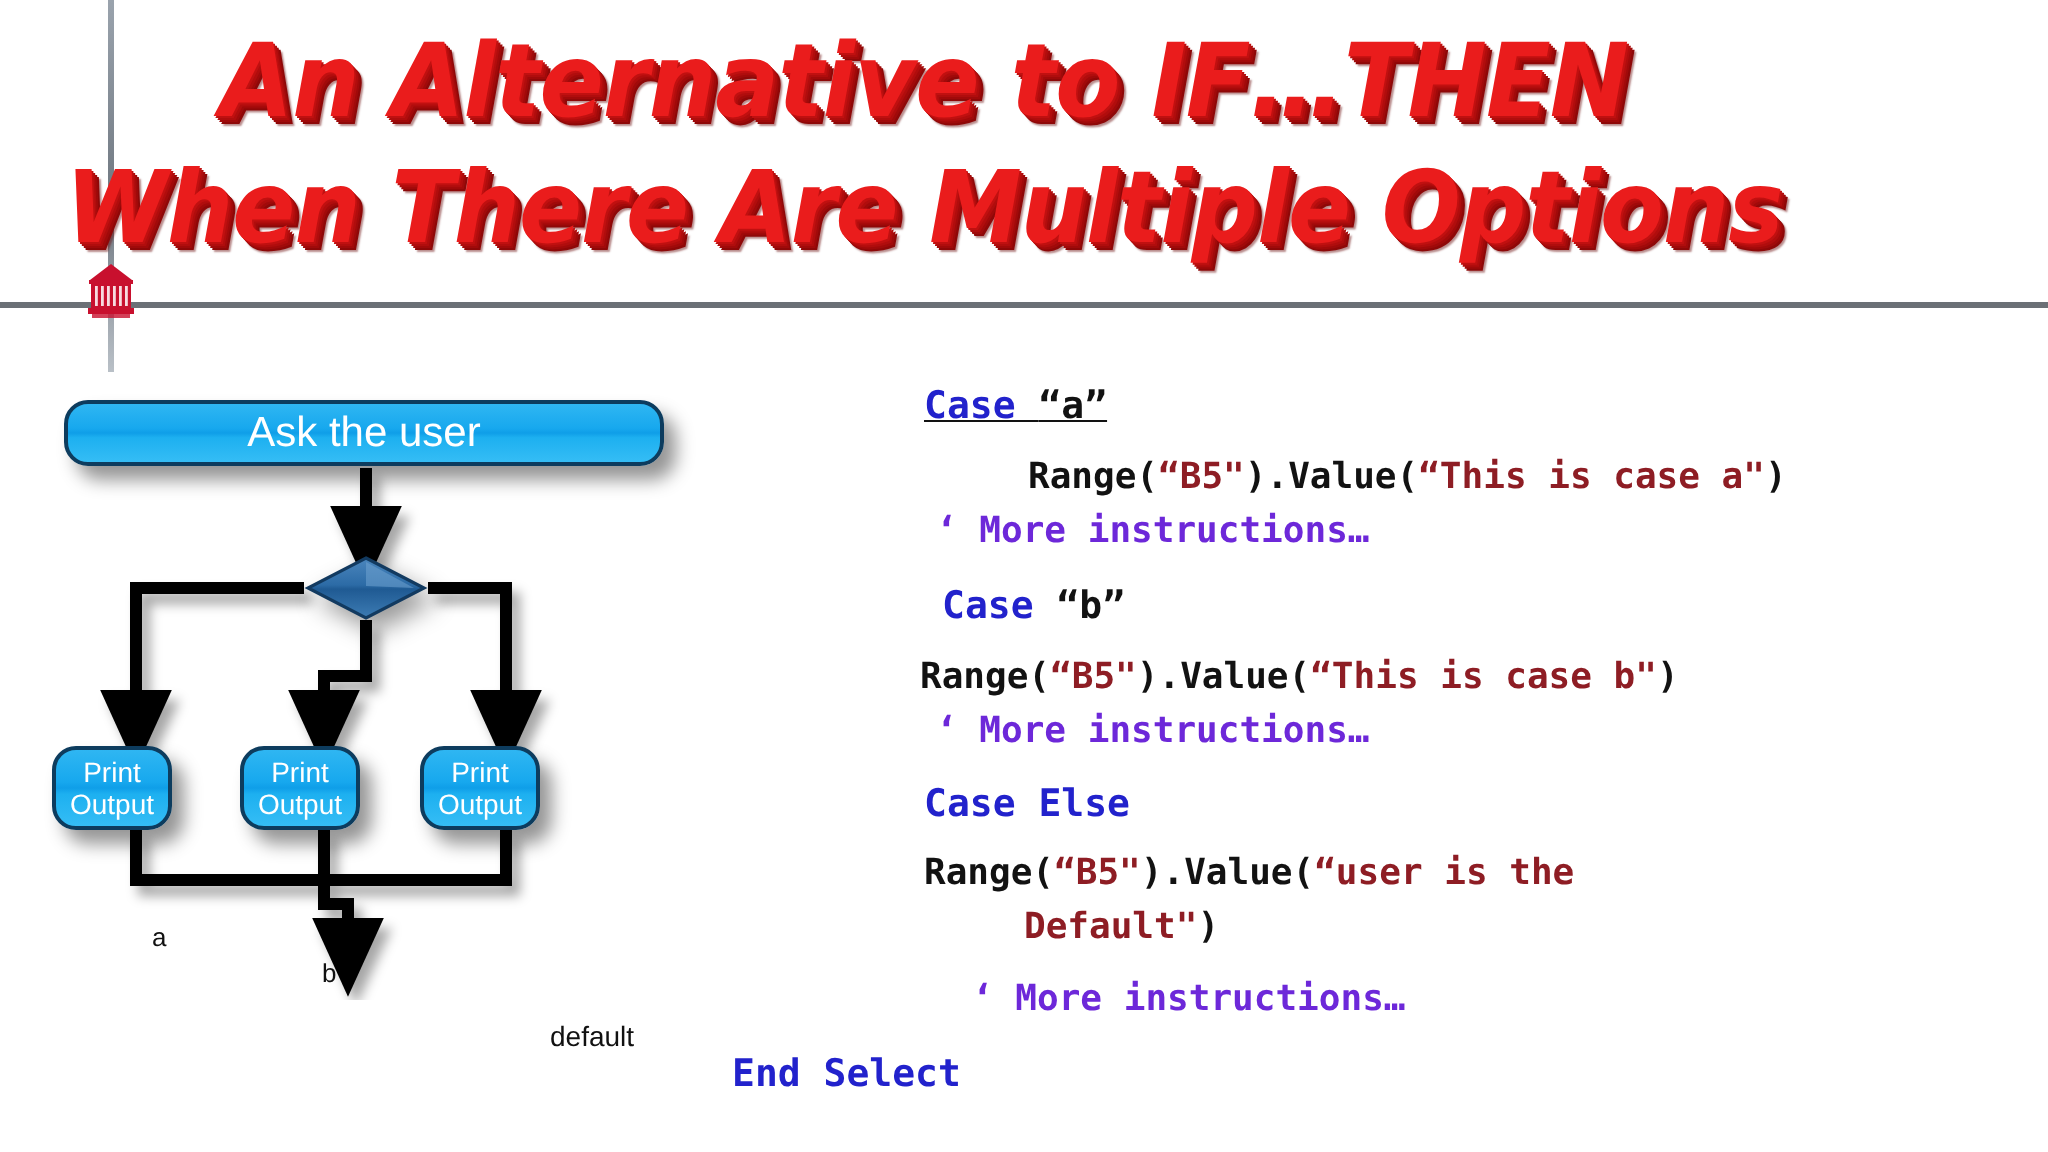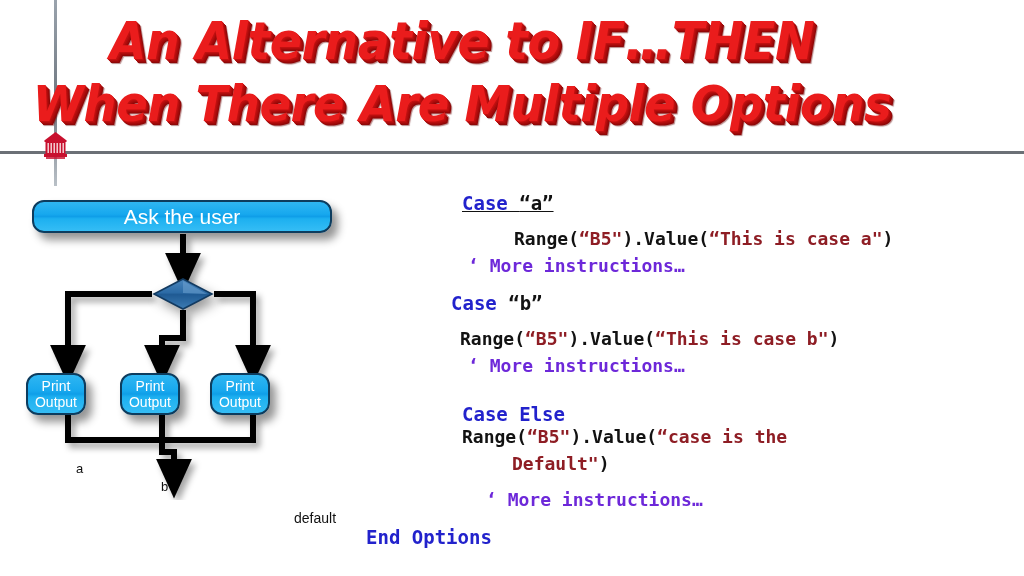--- a/index.html
+++ b/index.html
@@ -123,21 +123,21 @@
 
   .branch-label {
     position: absolute;
     font-family: "Liberation Sans", sans-serif;
     font-size: 13px;
     color: #111111;
     z-index: 4;
   }
   #label-a { left: 76px;  top: 301px; }
   #label-b { left: 161px; top: 319px; }
-  #label-default { left: 275px; top: 350px; font-size: 14px; margin-left: 19px; }
+  #label-default { left: 275px; top: 350px; font-size: 14px; }
 
   
   #code-block {
     position: absolute;
     left: 366px;
     top: 158px;
     width: 658px;
     font-family: "DejaVu Sans Mono", monospace;
     font-weight: bold;
     font-size: 19px;
@@ -148,24 +148,24 @@
   .code-line { position: absolute; white-space: pre; }
   .kw  { color: #2222cc; }
   .str { color: #8e1d24; }
   .cmt { color: #6d28d9; }
   .pln { color: #121212; }
 
   #cl-1  { left: 0px;   top: 0px;   }
   #cl-2  { left: 96px;  top: 36px; text-decoration: underline;  }
   #cl-3  { left: 148px; top: 72px;  font-size: 18px; }
   #cl-4  { left: 102px; top: 99px;  font-size: 18px; }
-  #cl-5  { left: 85px;  top: 136px; text-align: right; }
+  #cl-5  { left: 105px;  top: 136px; text-align: right; }
   #cl-6  { left: 94px;  top: 172px; font-size: 18px; }
   #cl-7  { left: 102px; top: 199px; font-size: 18px; }
-  #cl-8  { left: 96px;  top: 247px; }
+  #cl-8  { left: 96px;  top: 235px; }
   #cl-9  { left: 96px;  top: 270px; font-size: 18px; }
   #cl-10 { left: 146px; top: 297px; font-size: 18px; }
   #cl-11 { left: 120px; top: 333px; font-size: 18px; }
   #cl-12 { left: 0px;   top: 370px; }
 </style>
 </head>
 <body>
 
 <div id="vertical-rule"></div>
 <div id="horizontal-rule"></div>
@@ -248,17 +248,17 @@
 </div>
 
 <div id="code-block">
   <div class="code-line" id="cl-2"><span class="kw">Case </span><span class="pln">“a”</span></div>
   <div class="code-line" id="cl-3"><span class="pln">Range(</span><span class="str">“B5"</span><span class="pln">).Value(</span><span class="str">“This is case a"</span><span class="pln">)</span></div>
   <div class="code-line" id="cl-4"><span class="cmt">‘ More instructions…</span></div>
   <div class="code-line" id="cl-5"><span class="kw">Case </span><span class="pln">“b”</span></div>
   <div class="code-line" id="cl-6"><span class="pln">Range(</span><span class="str">“B5"</span><span class="pln">).Value(</span><span class="str">“This is case b"</span><span class="pln">)</span></div>
   <div class="code-line" id="cl-7"><span class="cmt">‘ More instructions…</span></div>
   <div class="code-line" id="cl-8"><span class="kw">Case Else</span></div>
-  <div class="code-line" id="cl-9"><span class="pln">Range(</span><span class="str">“B5"</span><span class="pln">).Value(</span><span class="str">“case is the</span></div>
+  <div class="code-line" id="cl-9"><span class="pln">Range(</span><span class="str">“B5"</span><span class="pln">).Value(</span><span class="str">“user is the</span></div>
   <div class="code-line" id="cl-10"><span class="str">Default"</span><span class="pln">)</span></div>
   <div class="code-line" id="cl-11"><span class="cmt">‘ More instructions…</span></div>
-  <div class="code-line" id="cl-12"><span class="kw">End Options</span></div>
+  <div class="code-line" id="cl-12"><span class="kw">End Select</span></div>
 </div>
 
 </body></html>

